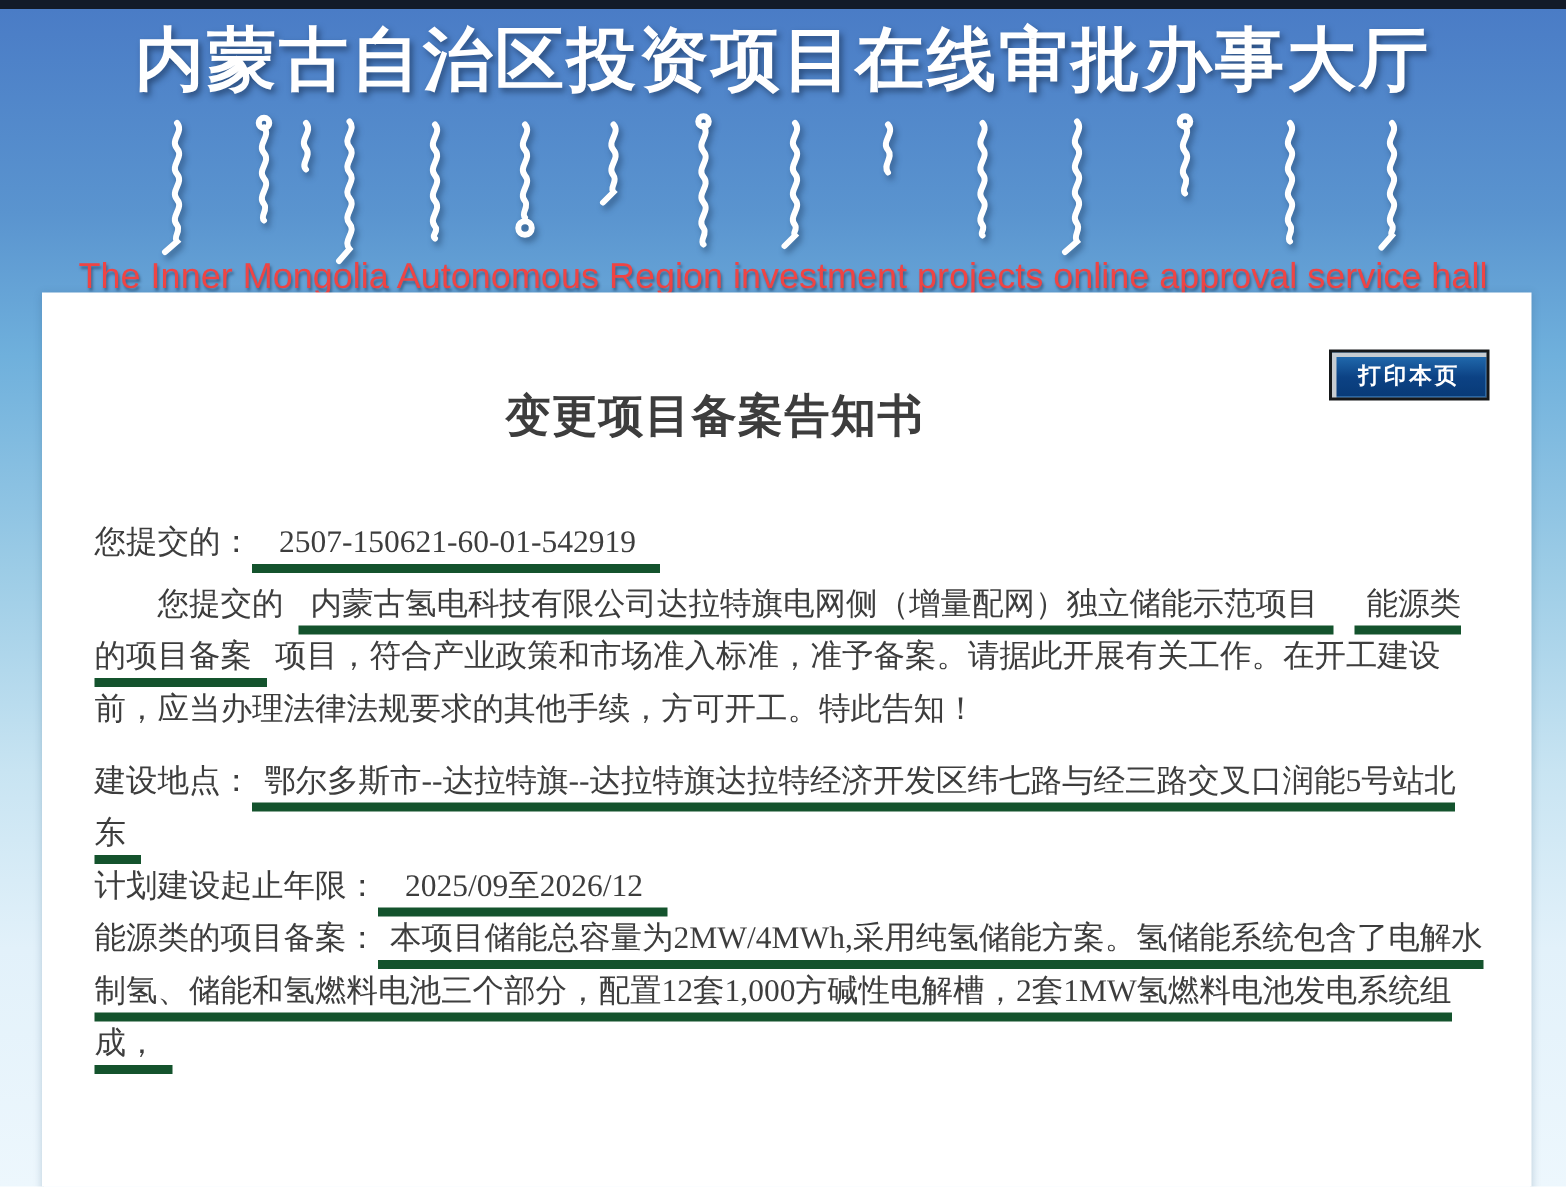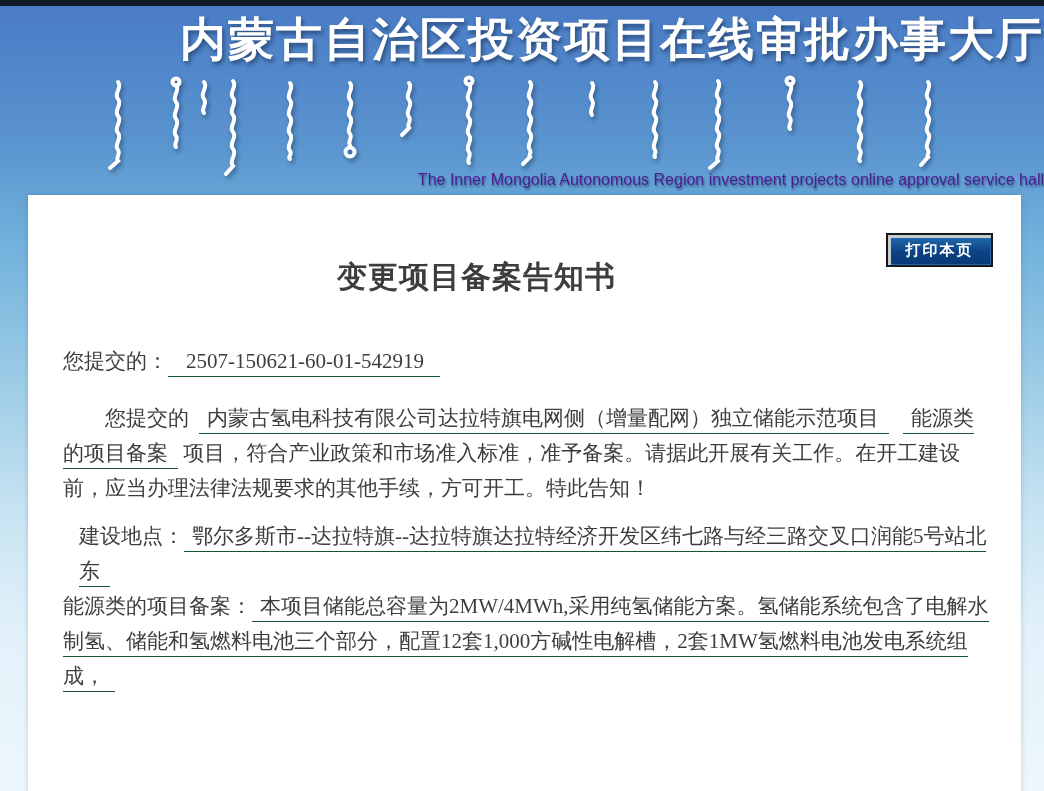--- a/index.html
+++ b/index.html
@@ -6,31 +6,31 @@
   body {
     width:1044px; height:791px; overflow:hidden; position:relative;
     font-family:"Liberation Serif","DejaVu Serif",serif;
     background:linear-gradient(180deg,
       #121a28 0px, #121a28 6px,
       #4a7cc6 6px, #5a94cf 18%, #6fb0dc 30%,
       #9ccce6 48%, #c8e4f2 65%, #e2f1fa 80%, #edf7fd 100%);
   }
 
   
-  .header { text-align:right; color:#ffffff; }
+  .header { text-align:center; color:#ffffff; }
   .title-cn {
     margin-top:9px; font-size:46px; font-weight:bold; letter-spacing:2px;
     text-shadow:2px 3px 4px rgba(15,35,65,0.55);
     white-space:nowrap;
   }
   .mongolian { display:block; margin:6px auto 0 auto; overflow:visible;
     filter:drop-shadow(2px 3px 2px rgba(15,40,70,0.45)); }
   .title-en {
     margin-top:2px; font-family:"Liberation Sans","DejaVu Sans",sans-serif;
-    font-size:16px; color:#4c1d95; text-shadow:1px 2px 2px rgba(15,40,70,0.5);
+    font-size:24px; color:#ef4444; text-shadow:1px 2px 2px rgba(15,40,70,0.5);
     white-space:nowrap;
   }
 
   
   .content {
     position:absolute; left:28px; top:195px; width:993px; height:742px;
     background:#ffffff; box-shadow:0 0 5px rgba(40,80,120,0.25);
   }
   .print-btn {
     position:absolute; top:38px; right:28px; width:107px; height:34px;
@@ -41,23 +41,23 @@
     font-family:"Liberation Sans","DejaVu Sans",sans-serif; cursor:pointer;
   }
   .doc-title {
     margin:0; padding-top:62px; text-align:center; transform:translateX(-48px);
     font-size:30px; font-weight:bold; color:#3d3d3d; letter-spacing:1px;
   }
   .doc-body {
     margin:46px 31px 0 35px; font-size:21px; line-height:35px; color:#3d3d3d;
   }
   .doc-body p { margin:0; }
-  p.notice { margin-top:22px; text-indent:2em; }
-  p.loc    { margin-top:13px;margin-left:16px; }
-  .u { border-bottom:1px solid #14532d; padding-bottom:3px; }
+  p.notice { margin-top:6px; text-indent:2em; }
+  p.loc    { margin-top:13px; }
+  .u { border-bottom:6px solid #14532d; padding-bottom:3px; }
   .pad    { padding-left:8px;  padding-right:10px; }
   .pad-lg { padding-left:18px; padding-right:16px; }
   .gap-l  { margin-left:10px; }
   .gap-l2 { margin-left:14px; }
 </style>
 </head>
 <body>
 
 <div class="header">
   <div class="title-cn">内蒙古自治区投资项目在线审批办事大厅</div>
@@ -94,17 +94,18 @@
   <div class="doc-body">
 
     <p class="field"><span>您提交的：</span><span class="u pad-lg">2507-150621-60-01-542919</span></p>
 
 
     <p class="notice"><span>您提交的</span><span class="u pad gap-l">内蒙古氢电科技有限公司达拉特旗电网侧（增量配网）独立储能示范项目</span><span class="u pad gap-l2">能源类的项目备案</span> <span>项目，符合产业政策和市场准入标准，准予备案。请据此开展有关工作。在开工建设前，应当办理法律法规要求的其他手续，方可开工。特此告知！</span></p>
 
     <p class="loc"><span>建设地点：</span><span class="u pad">鄂尔多斯市--达拉特旗--达拉特旗达拉特经济开发区纬七路与经三路交叉口润能5号站北东</span></p>
 
 
+    <p class="field"><span>计划建设起止年限：</span><span class="u pad-lg">2025/09至2026/12</span></p>
 
     <p class="field"><span>能源类的项目备案：</span><span class="u pad">本项目储能总容量为2MW/4MWh,采用纯氢储能方案。氢储能系统包含了电解水制氢、储能和氢燃料电池三个部分，配置12套1,000方碱性电解槽，2套1MW氢燃料电池发电系统组成，</span></p>
 
   </div>
 </div>
 
 </body></html>

